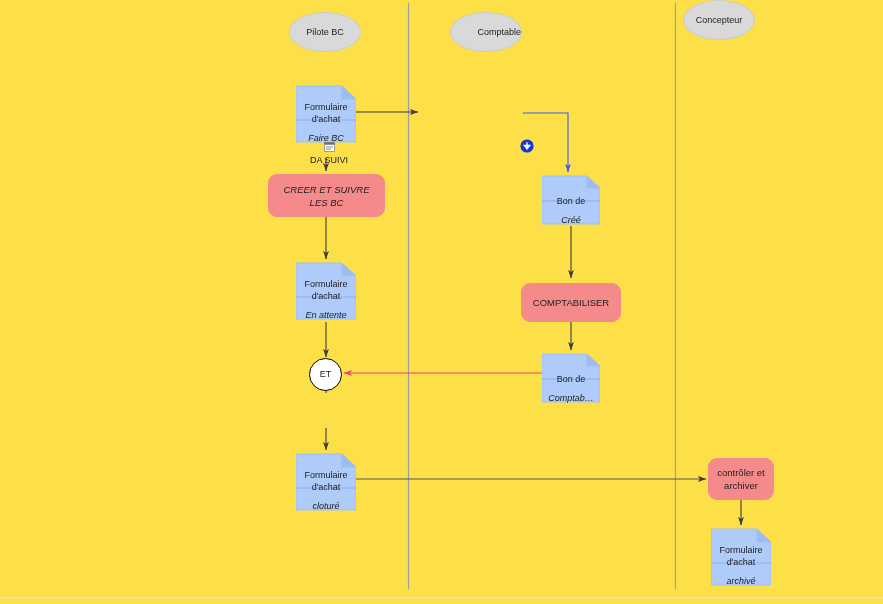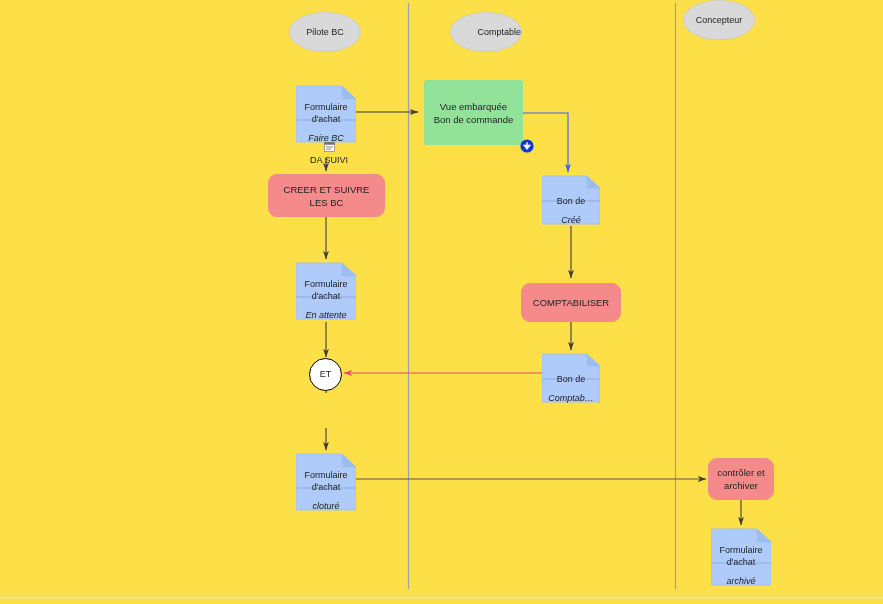--- a/index.html
+++ b/index.html
@@ -181,21 +181,21 @@
   <div class="node annotation" style="left:298px; top:148px; width:62px; height:12px; flex-direction:column;">
     <svg class="mini-icon" viewBox="0 0 11 10">
       <rect x="0.5" y="0.5" width="10" height="9" fill="#ffffff" stroke="#8a8a8a" stroke-width="0.8"></rect>
       <rect x="0.5" y="0.5" width="10" height="2.2" fill="#6b6b6b"></rect>
       <line x1="2" y1="5" x2="9" y2="5" stroke="#6b6b6b" stroke-width="0.8"></line>
       <line x1="2" y1="7.2" x2="7" y2="7.2" stroke="#6b6b6b" stroke-width="0.8"></line>
     </svg>
     <span>DA SUIVI</span>
   </div>
 
-  <div class="node task" style="left:268px; top:174px; width:117px; height:43px;">
+  <div class="node task" style="left:268px; top:174px; width:117px; height:43px;font-style:italic;">
     <span>CREER ET SUIVRE
 LES BC</span>
   </div>
 
   <div class="node doc" style="left:296px; top:261px; width:60px; height:60px;">
     <svg class="doc-shape" viewBox="0 0 60 60" preserveAspectRatio="none">
       <path d="M0,2 L46,2 L60,15 L60,58 L0,58 Z" fill="#aecbfa" stroke="#a1c0f5" stroke-width="1"></path>
       <path d="M46,2 L46,15 L60,15" fill="#9dbdf0" stroke="#a1c0f5" stroke-width="1"></path>
       <line x1="0" y1="36" x2="60" y2="36" stroke="#8aa9e0" stroke-width="0.9"></line>
     </svg>
@@ -213,24 +213,20 @@
     <svg class="doc-shape" viewBox="0 0 60 60" preserveAspectRatio="none">
       <path d="M0,2 L46,2 L60,15 L60,58 L0,58 Z" fill="#aecbfa" stroke="#a1c0f5" stroke-width="1"></path>
       <path d="M46,2 L46,15 L60,15" fill="#9dbdf0" stroke="#a1c0f5" stroke-width="1"></path>
       <line x1="0" y1="36" x2="60" y2="36" stroke="#8aa9e0" stroke-width="0.9"></line>
     </svg>
     <div class="doc-title">Formulaire
 d'achat</div>
     <div class="doc-state">cloturé</div>
   </div>
 
-  <div class="node subprocess" style="left:424px; top:80px; width:99px; height:65px;">
-    <span>Vue embarquée
-Bon de commande</span>
-  </div>
   <svg class="badge" style="left:520px; top:139px;" viewBox="0 0 14 14">
     <circle cx="7" cy="7" r="6.6" fill="#1437d4"></circle>
     <path d="M7,3.2 L7,8.4 M4.3,6.4 L7,9.9 L9.7,6.4 Z" stroke="#ffffff" stroke-width="1.4" fill="#ffffff"></path>
   </svg>
 
   <div class="node doc" style="left:542px; top:174px; width:58px; height:52px;">
     <svg class="doc-shape" viewBox="0 0 58 52" preserveAspectRatio="none">
       <path d="M0,2 L45,2 L58,14 L58,50 L0,50 Z" fill="#aecbfa" stroke="#a1c0f5" stroke-width="1"></path>
       <path d="M45,2 L45,14 L58,14" fill="#9dbdf0" stroke="#a1c0f5" stroke-width="1"></path>
       <line x1="0" y1="27" x2="58" y2="27" stroke="#8aa9e0" stroke-width="0.9"></line>

